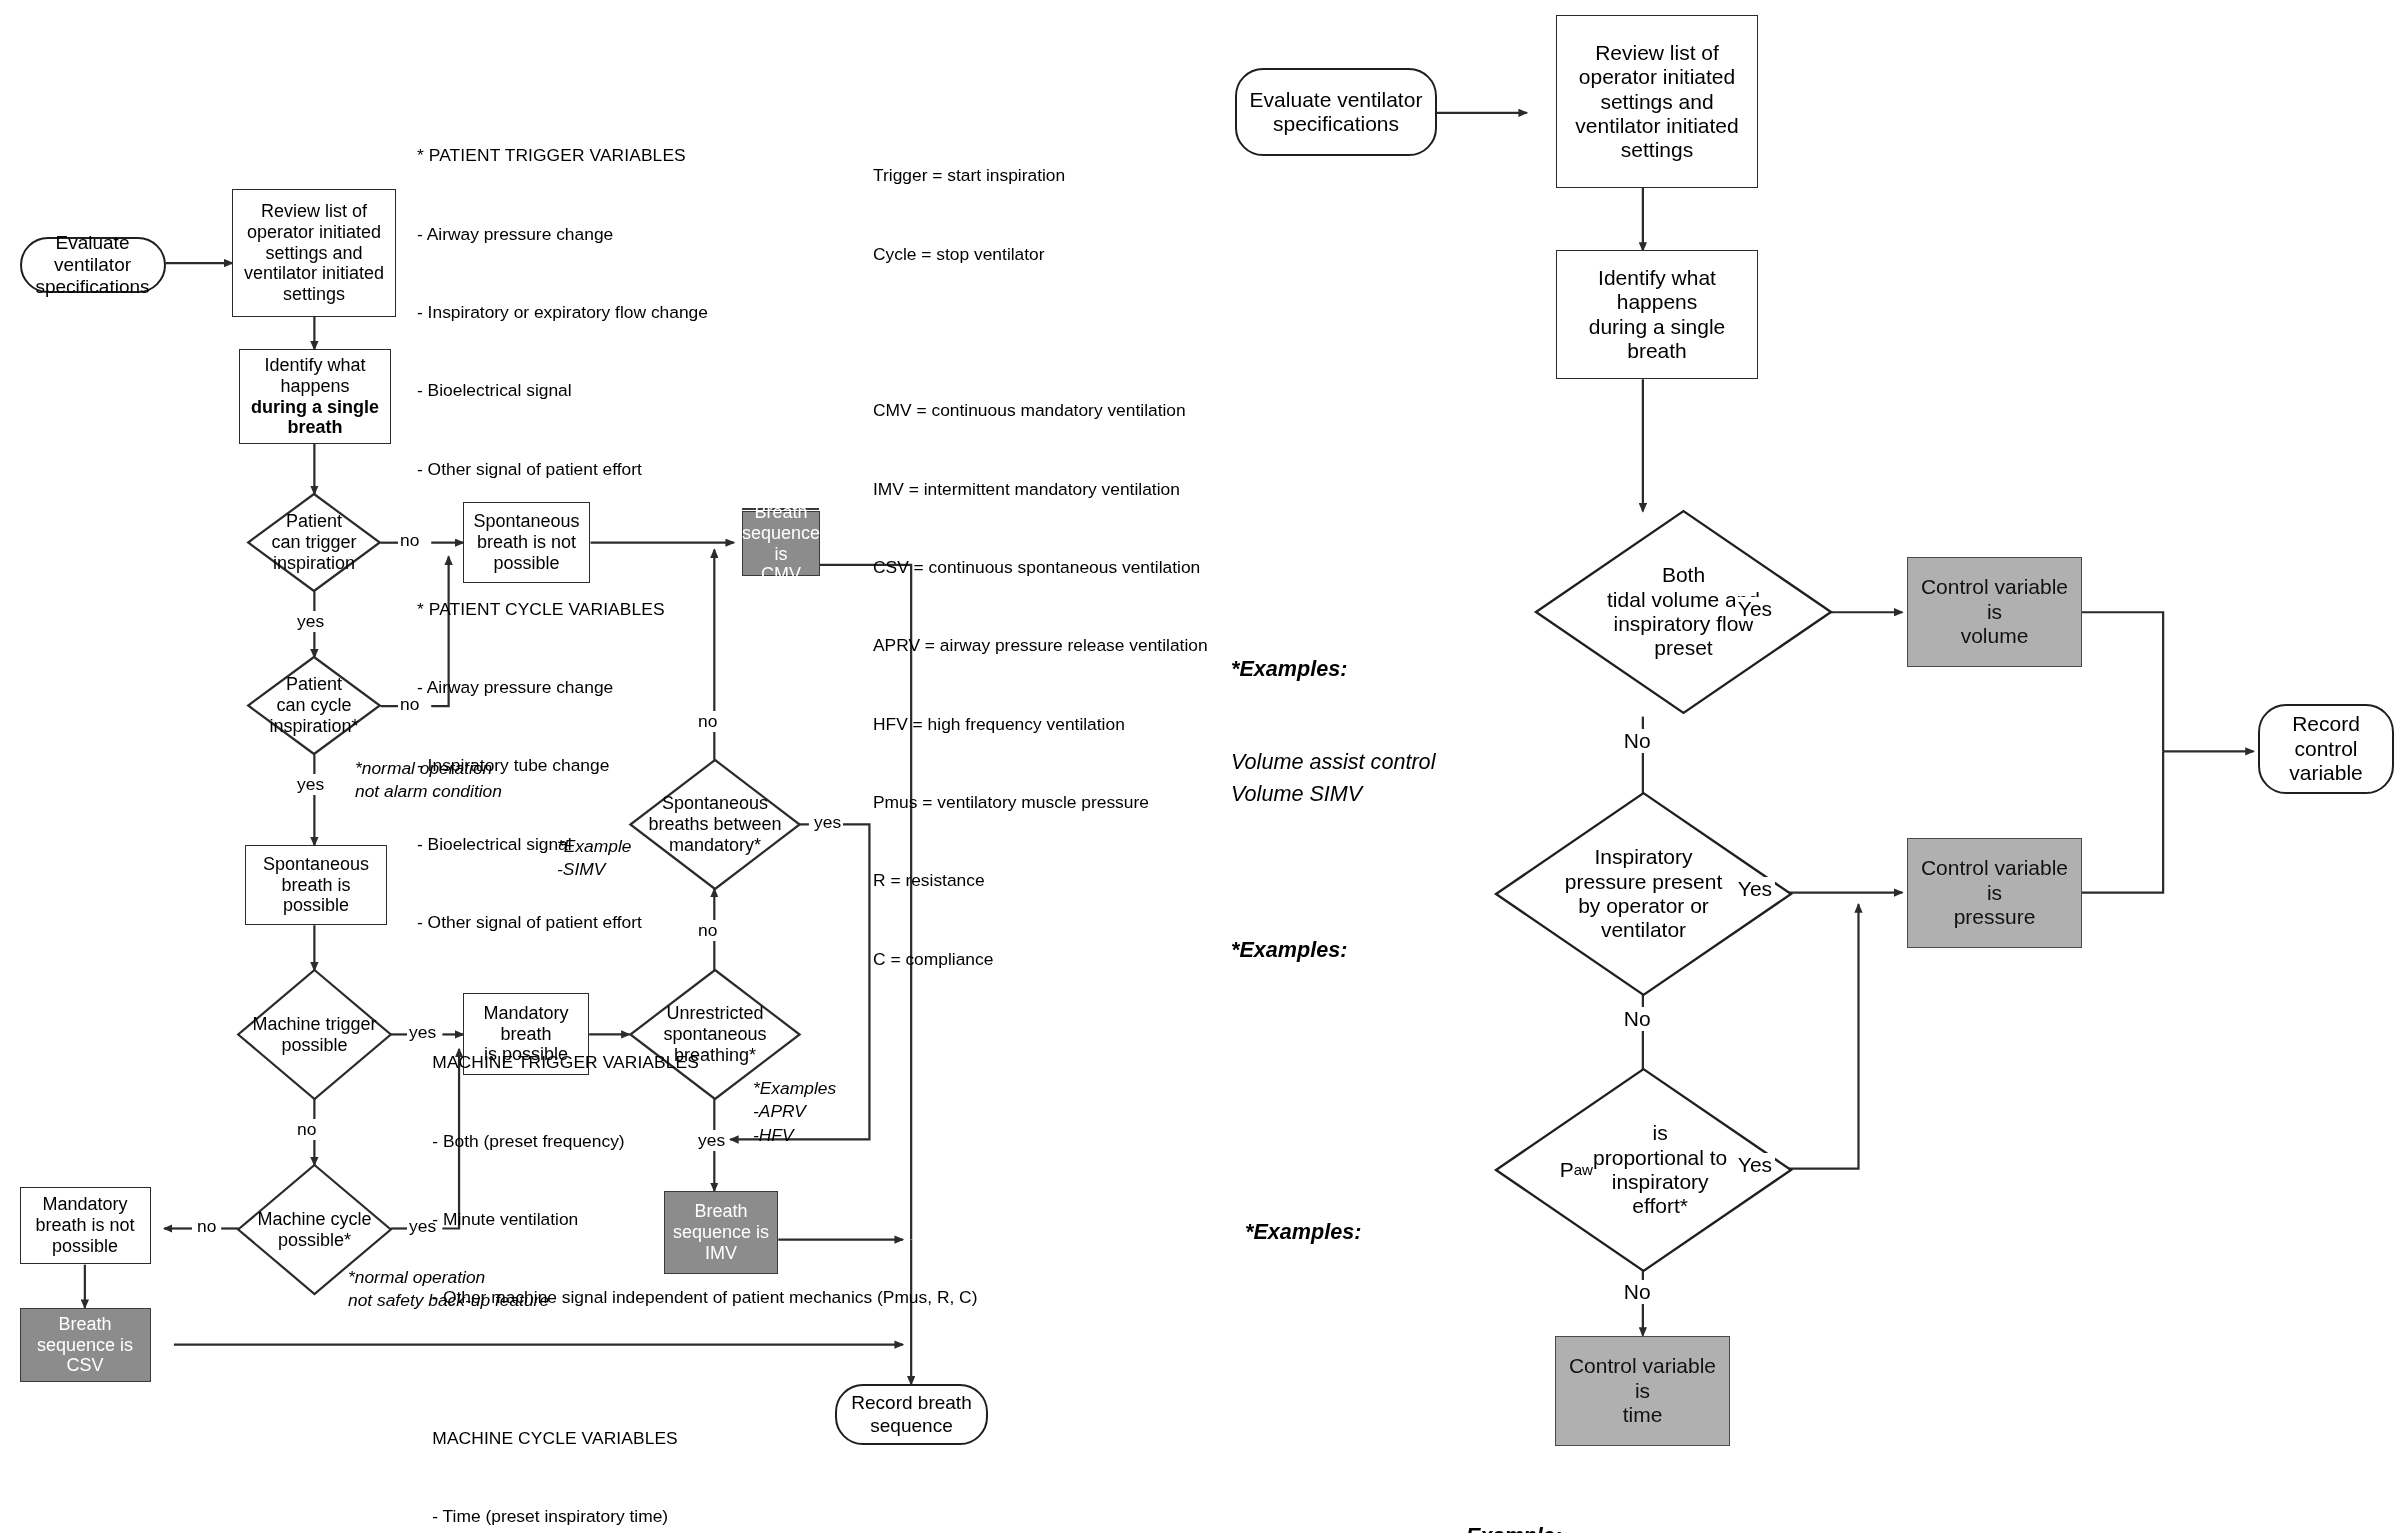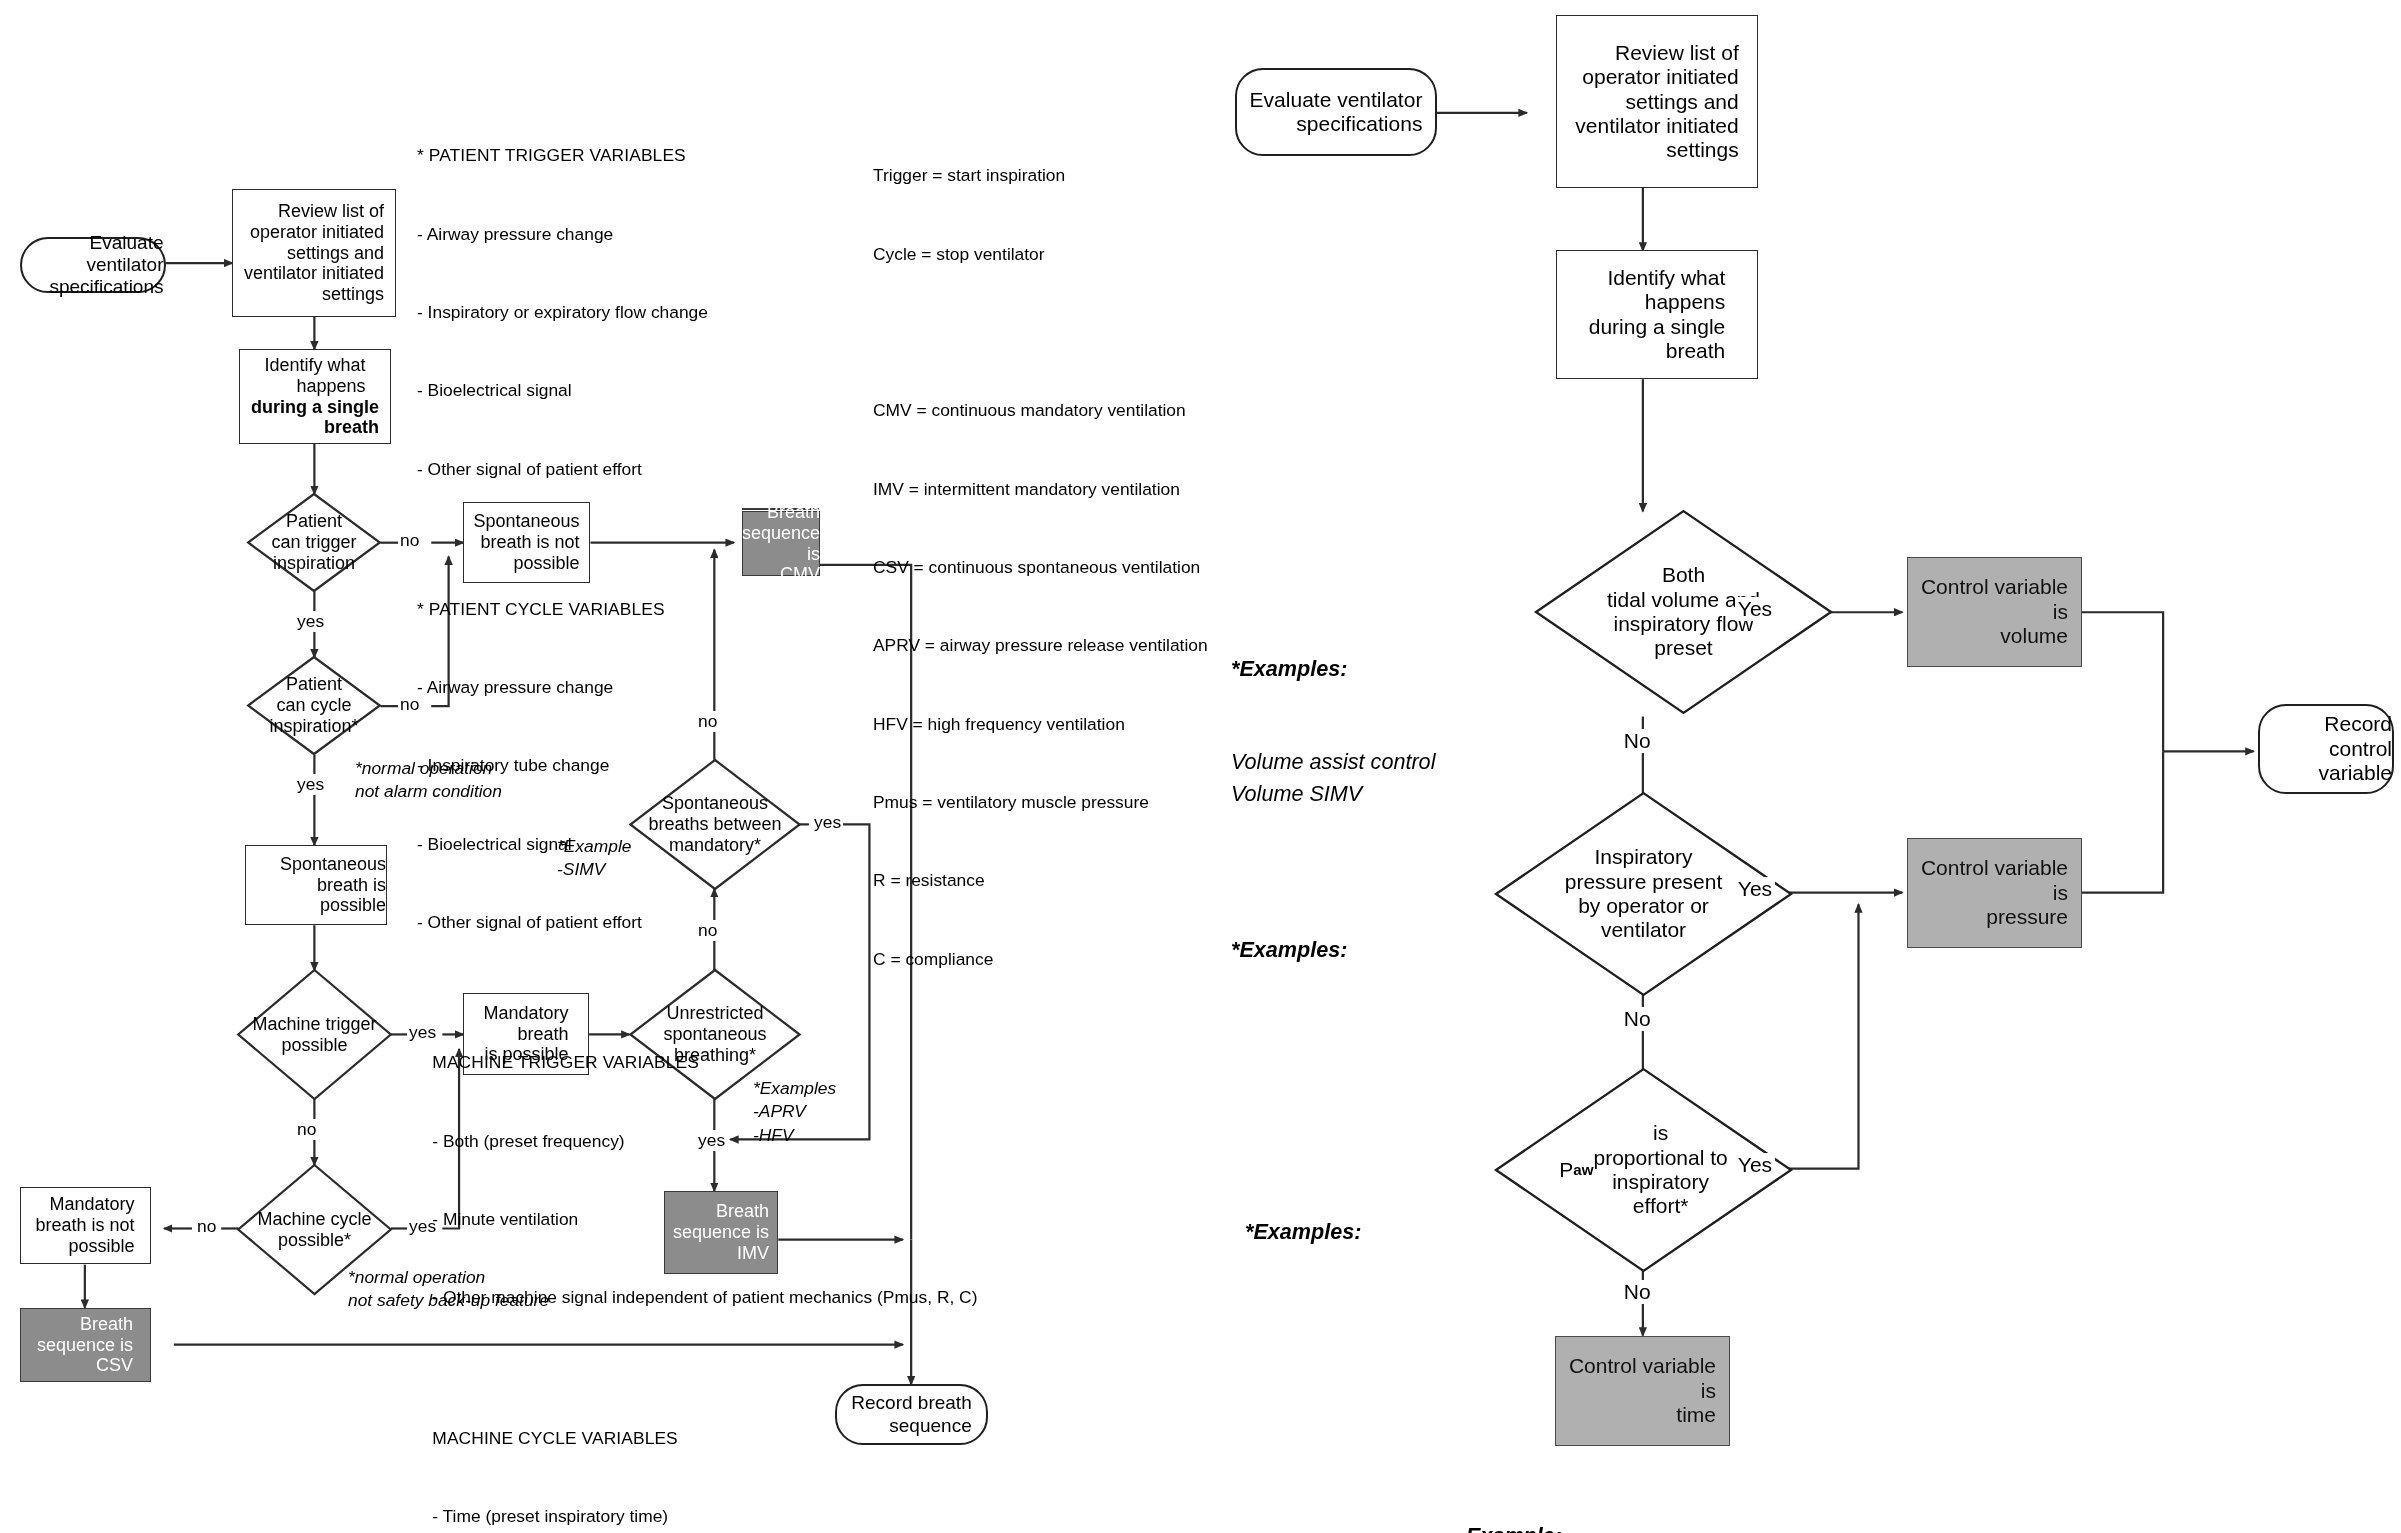--- a/index.html
+++ b/index.html
@@ -1,35 +1,35 @@
 <!DOCTYPE html>
 <html style="font-size:11px"><head>
 <meta charset="utf-8">
 <style>
   html,body{margin:0;padding:0;background:#ffffff;}
   body{width:2401px;height:1534px;font-family:"Liberation Sans",sans-serif;color:#000;}
   #stage{position:relative;width:2401px;height:1534px;overflow:hidden;background:#fff;}
   svg.wires{position:absolute;left:0;top:0;width:2401px;height:1534px;}
-  .node{position:absolute;box-sizing:border-box;display:flex;align-items:center;justify-content:center;text-align:right;line-height:1.16;}
+  .node{position:absolute;box-sizing:border-box;display:flex;align-items:center;justify-content:center;text-align:center;line-height:1.16;}
   .proc{border:1.4px solid #2b2b2b;background:#fff;font-size:18px;}
   .term{border:2.1px solid #1f1f1f;background:#fff;border-radius:28px;font-size:19px;}
   .fillGrayDark{background:#8c8c8c;border:1.4px solid #3a3a3a;color:#ffffff;font-size:18px;}
   .fillGrayLight{background:#b0b0b0;border:1.4px solid #4a4a4a;color:#111111;font-size:21px;}
   .diamondWrap{position:absolute;}
   .diamondWrap svg{position:absolute;left:0;top:0;overflow:visible;}
   .dlabel{position:absolute;left:0;top:0;width:100%;height:100%;display:flex;align-items:center;justify-content:center;text-align:center;font-size:18px;line-height:1.16;pointer-events:none;}
   .edgelabel{position:absolute;font-size:17.4px;background:#fff;padding:0 2.1px;white-space:nowrap;}
   .edgelabelR{position:absolute;font-size:21px;background:#fff;padding:0 2.8px;white-space:nowrap;}
   .legend{position:absolute;font-size:17.4px;line-height:1.5;white-space:pre;}
   .legend .hd{letter-spacing:0.1px;}
   .note{position:absolute;font-style:italic;font-size:17.4px;line-height:1.35;white-space:pre;}
   .exblock{position:absolute;font-size:21.6px;line-height:1.45;font-style:italic;white-space:pre;}
   .exblock .ttl{font-weight:bold;font-style:italic;}
   .b{font-weight:bold;}
-  .sub{font-size:.72em;vertical-align:-0.22em;font-weight:bold;}
+  .sub{font-size:.72em;vertical-align:-0.22em;}
   .rbox{font-size:21px;}
 </style>
 </head>
 <body>
 
 <div id="stage">
 
   <svg class="wires" viewBox="0 0 3452 2205">
     <defs>
       <marker id="ah" markerWidth="14" markerHeight="12" refX="12" refY="6" orient="auto" markerUnits="userSpaceOnUse">

